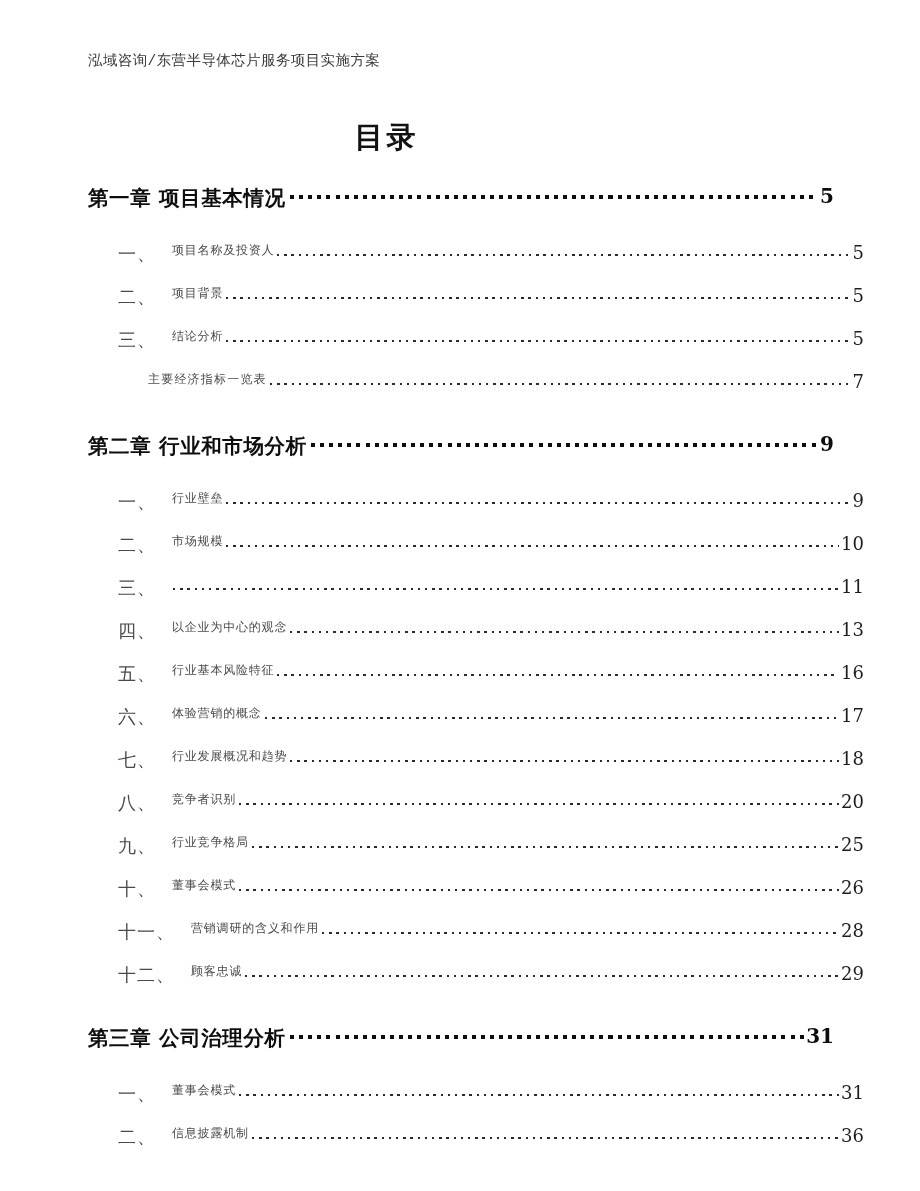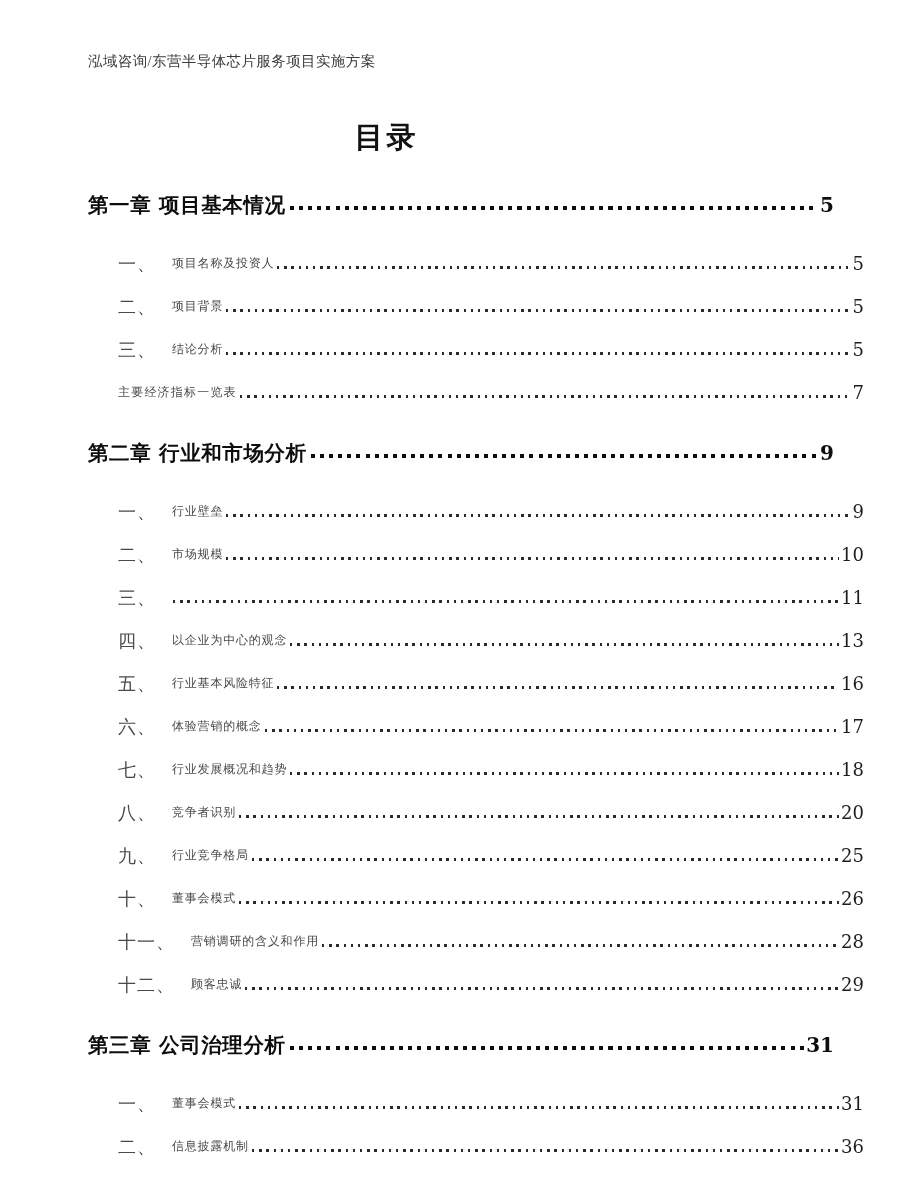--- a/index.html
+++ b/index.html
@@ -24,21 +24,21 @@
     height: 1191px;
     background: #ffffff;
     overflow: hidden;
   }
 
   
   .doc-header {
     position: absolute;
     left: 88px;
     top: 50px;
-    font-family: Liberation Serif, serif;
+    font-family: Liberation Mono, monospace;
     font-size: 14.5px;
     line-height: 22px;
     color: #3a3a3a;
     letter-spacing: 0.4px;
     white-space: nowrap;
   }
 
   
   .toc-title {
     position: absolute;
@@ -56,21 +56,21 @@
   
   .toc {
     position: absolute;
     left: 88px;
     top: 182px;
     width: 746px;
   }
 
   .toc-row {
     display: flex;
-    align-items: center;
+    align-items: flex-start;
     width: 100%;
     white-space: nowrap;
     overflow: hidden;
   }
 
   
   .toc-row.level-chapter {
     height: 42px;
     padding-top: 2px;
   }
@@ -154,20 +154,21 @@
   .toc-row.level-sub .page-no {
     font-family: "DejaVu Serif", "Liberation Serif", serif;
     font-size: 18px;
     color: #1d1d1d;
     padding-left: 1px;
   }
 
   
   .toc-row.level-sub.plain .label {
     letter-spacing: 1.2px;
+    margin-left: 30px;
   }
 
   
   .gap-before-chapter { margin-top: 16px; }
 </style>
 </head>
 <body>
 
 <div class="page">
 

